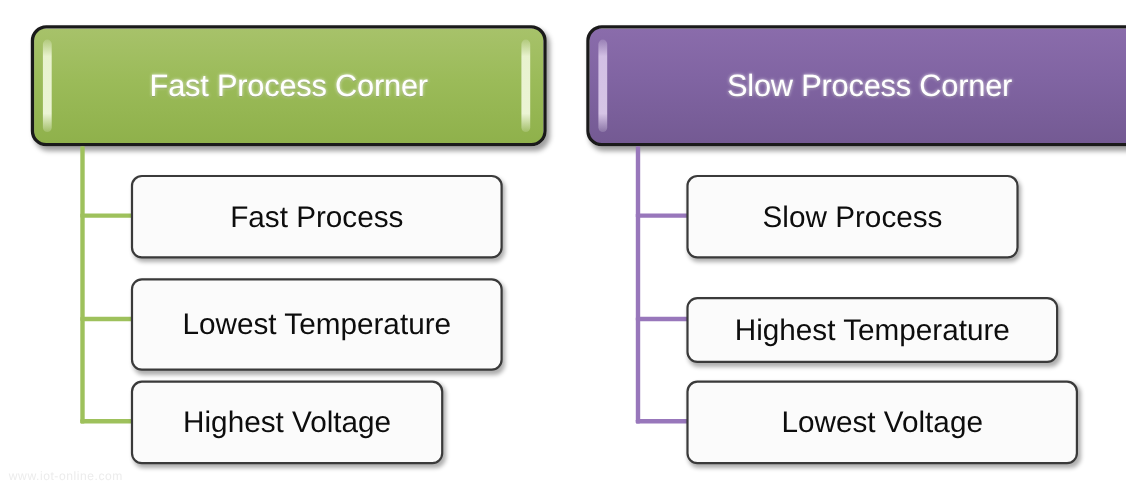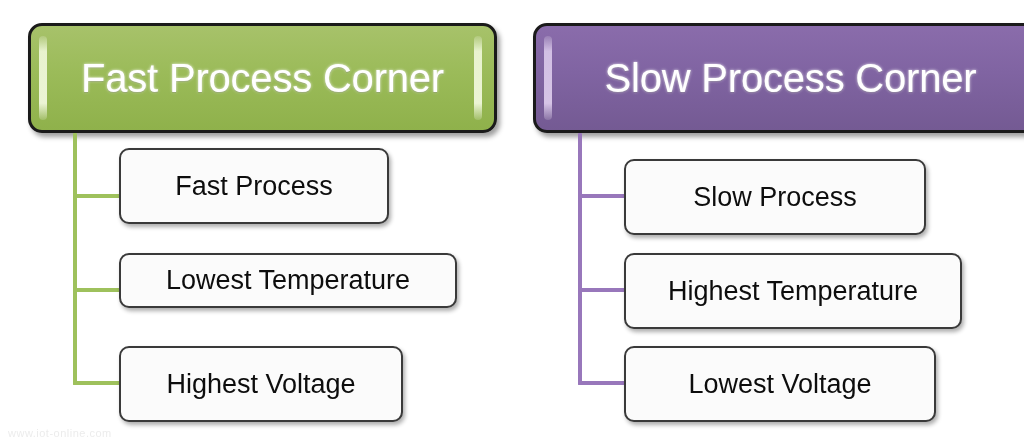--- a/index.html
+++ b/index.html
@@ -27,21 +27,21 @@
     box-shadow: 3px 4px 5px rgba(0,0,0,0.38);
     display: flex;
     align-items: center;
     justify-content: center;
     overflow: hidden;
   }
   .root-label {
     position: relative;
     z-index: 3;
     color: #ffffff;
-    font-size: 40px;
+    font-size: 28px;
     line-height: 1;
     letter-spacing: -0.2px;
     white-space: nowrap;
     text-shadow: 0 0 3px rgba(255,255,255,0.85),
                  0 1px 1px rgba(0,0,0,0.25);
   }
   
   .bevel-left, .bevel-right {
     position: absolute;
     top: 10px;
@@ -142,25 +142,25 @@
     <span class="bevel-left"></span>
     <span class="bevel-right"></span>
     <span class="root-label">Fast Process Corner</span>
   </div>
 
   <div class="trunk conn-green" style="left:73px; top:133px; height:252px;"></div>
   <div class="branch conn-green" style="left:73px; top:194px; width:48px;"></div>
   <div class="branch conn-green" style="left:73px; top:288px; width:48px;"></div>
   <div class="branch conn-green" style="left:73px; top:381px; width:48px;"></div>
 
-  <div class="child-box" style="left:119px; top:148px; width:270px; height:76px;">
+  <div class="child-box" style="left:119px; top:159px; width:338px; height:76px;">
     <span class="child-label">Fast Process</span>
   </div>
 
-  <div class="child-box" style="left:119px; top:253px; width:338px; height:55px;">
+  <div class="child-box" style="left:119px; top:253px; width:338px; height:84px;">
     <span class="child-label">Lowest Temperature</span>
   </div>
 
   <div class="child-box" style="left:119px; top:346px; width:284px; height:76px;">
     <span class="child-label">Highest Voltage</span>
   </div>
 
   <div class="root-box root-purple" style="left:533px; top:23px; width:515px; height:110px;">
     <span class="bevel-left"></span>
     <span class="bevel-right"></span>
@@ -169,25 +169,25 @@
 
   <div class="trunk conn-purple" style="left:578px; top:133px; height:252px;"></div>
   <div class="branch conn-purple" style="left:578px; top:194px; width:48px;"></div>
   <div class="branch conn-purple" style="left:578px; top:288px; width:48px;"></div>
   <div class="branch conn-purple" style="left:578px; top:381px; width:48px;"></div>
 
   <div class="child-box" style="left:624px; top:159px; width:302px; height:76px;">
     <span class="child-label">Slow Process</span>
   </div>
 
-  <div class="child-box" style="left:624px; top:253px; width:338px; height:76px;">
+  <div class="child-box" style="left:624px; top:270px; width:338px; height:60px;">
     <span class="child-label">Highest Temperature</span>
   </div>
 
-  <div class="child-box" style="left:624px; top:346px; width:312px; height:76px;text-align:center;">
+  <div class="child-box" style="left:624px; top:346px; width:356px; height:76px;text-align:center;">
     <span class="child-label">Lowest Voltage</span>
   </div>
 
   <div id="watermark">
     <div class="wm-line2">www.iot-online.com</div>
   </div>
 
 </div>
 
 </body></html>

